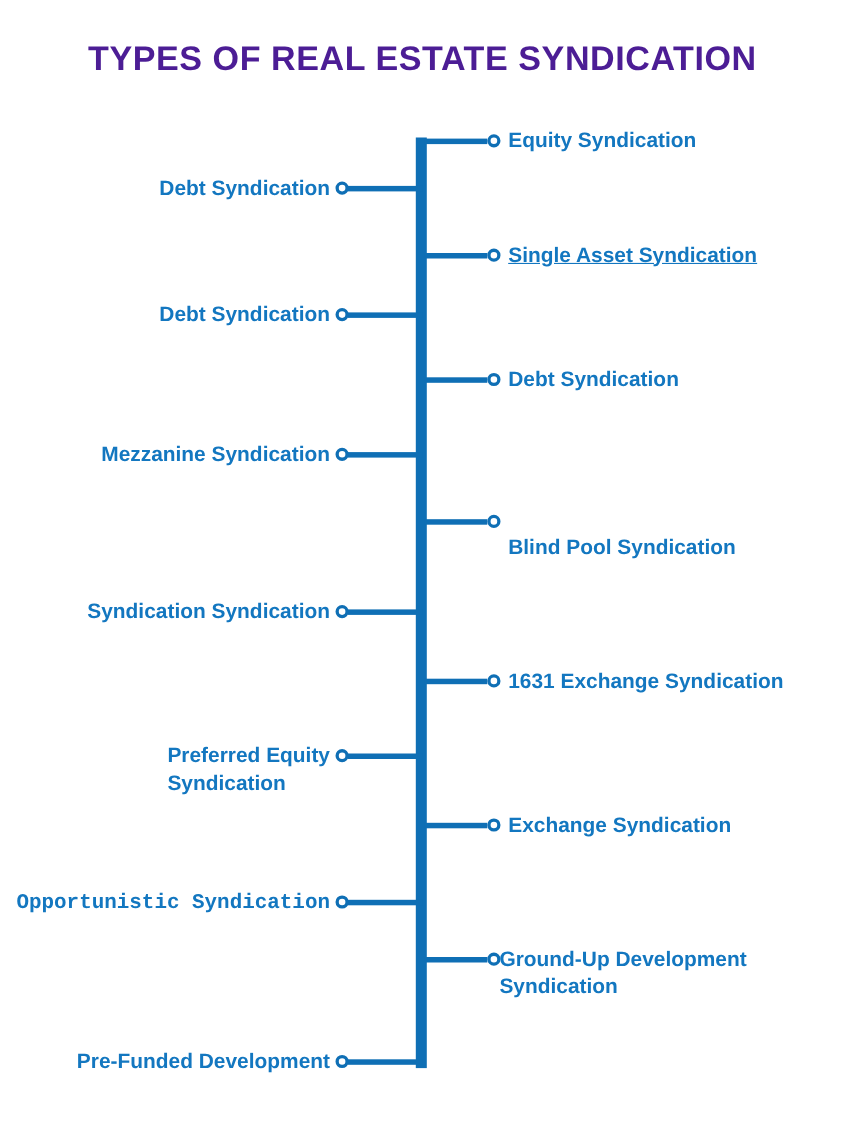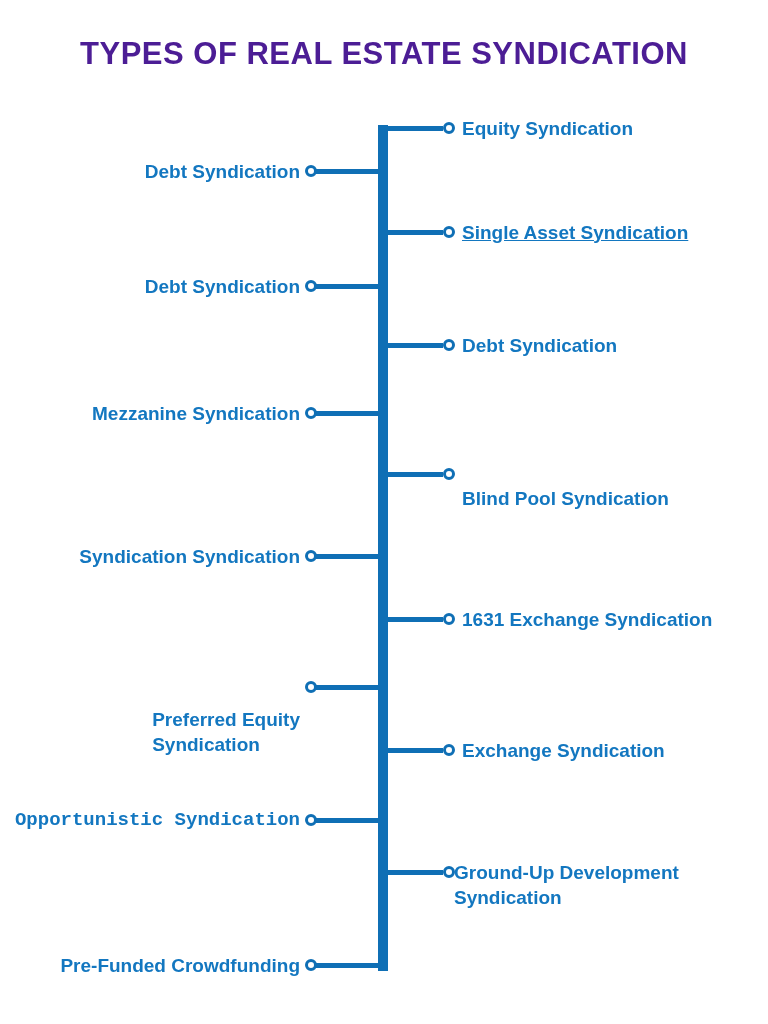--- a/index.html
+++ b/index.html
@@ -85,29 +85,29 @@
       <div class="node-dot" style="left: 443px; top: 468px;"></div>
       <div class="branch-label right" style="left: 462px; top: 461.5px; margin-top: 24px;">Blind Pool Syndication</div>
       <div class="branch-line" style="left: 316px; top: 553.5px; width: 68px; height: 5px;"></div>
       <div class="node-dot" style="left: 305px; top: 550px;"></div>
       <div class="branch-label left" style="right: 468px; top: 543.5px;">Syndication Syndication</div>
       <div class="branch-line" style="left: 386px; top: 616.5px; width: 57px; height: 5px;"></div>
       <div class="node-dot" style="left: 443px; top: 613px;"></div>
       <div class="branch-label right" style="left: 462px; top: 606.5px;">1631 Exchange Syndication</div>
       <div class="branch-line" style="left: 316px; top: 684.5px; width: 68px; height: 5px;"></div>
       <div class="node-dot" style="left: 305px; top: 681px;"></div>
-      <div class="branch-label left" style="right: 468px; top: 674.5px; margin-top: 32px;">Preferred Equity
+      <div class="branch-label left" style="right: 468px; top: 674.5px;">Preferred Equity
 Syndication</div>
       <div class="branch-line" style="left: 386px; top: 747.5px; width: 57px; height: 5px;"></div>
       <div class="node-dot" style="left: 443px; top: 744px;"></div>
       <div class="branch-label right" style="left: 462px; top: 737.5px;">Exchange Syndication</div>
       <div class="branch-line" style="left: 316px; top: 817.5px; width: 68px; height: 5px;"></div>
       <div class="node-dot" style="left: 305px; top: 814px;"></div>
       <div class="branch-label left" style="right: 468px; top: 807.5px; font-family: Liberation Mono, monospace;">Opportunistic Syndication</div>
       <div class="branch-line" style="left: 386px; top: 869.5px; width: 57px; height: 5px;"></div>
       <div class="node-dot" style="left: 443px; top: 866px;"></div>
       <div class="branch-label right" style="left: 454px; top: 859.5px;">Ground-Up Development
 Syndication</div>
       <div class="branch-line" style="left: 316px; top: 962.5px; width: 68px; height: 5px;"></div>
       <div class="node-dot" style="left: 305px; top: 959px;"></div>
-      <div class="branch-label left" style="right: 468px; top: 952.5px;">Pre-Funded Crowdfunding</div>
+      <div class="branch-label left" style="right: 468px; top: 952.5px;">Pre-Funded Development</div>
     </div>
 </div>
 
 </body></html>

